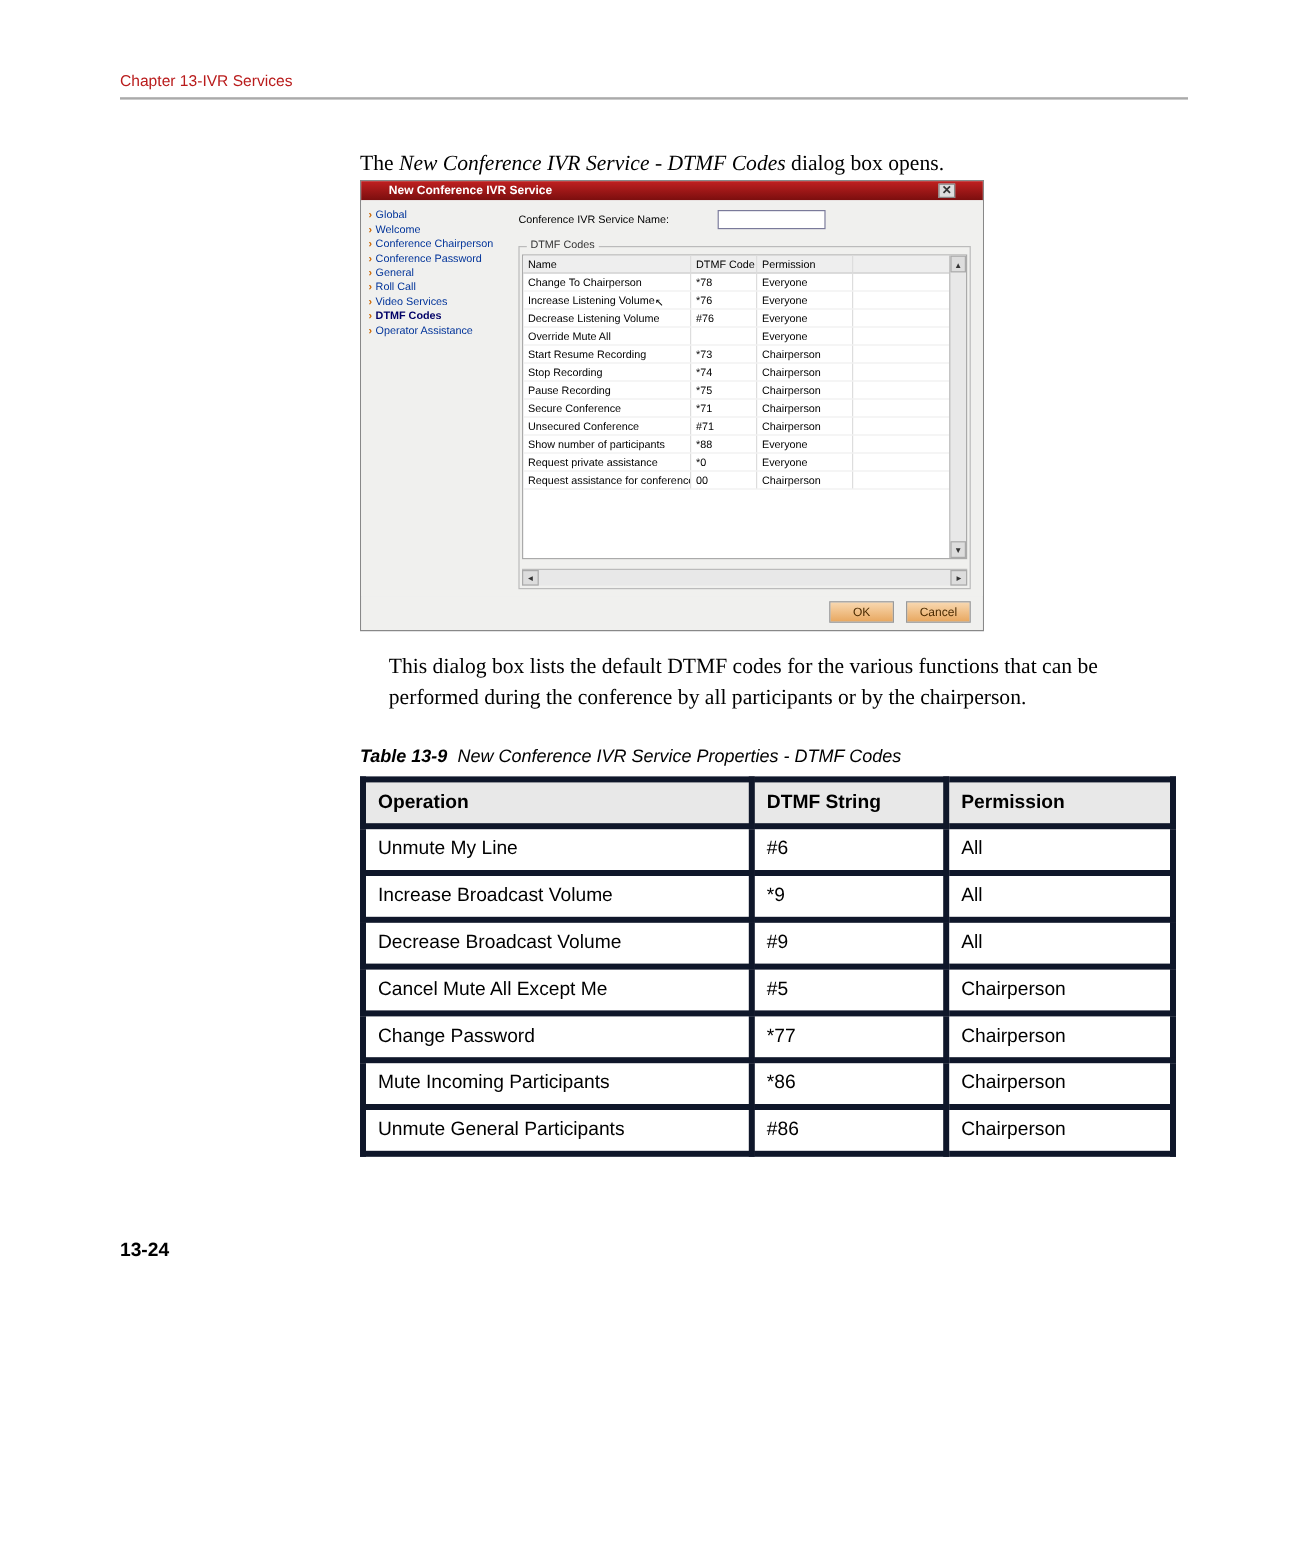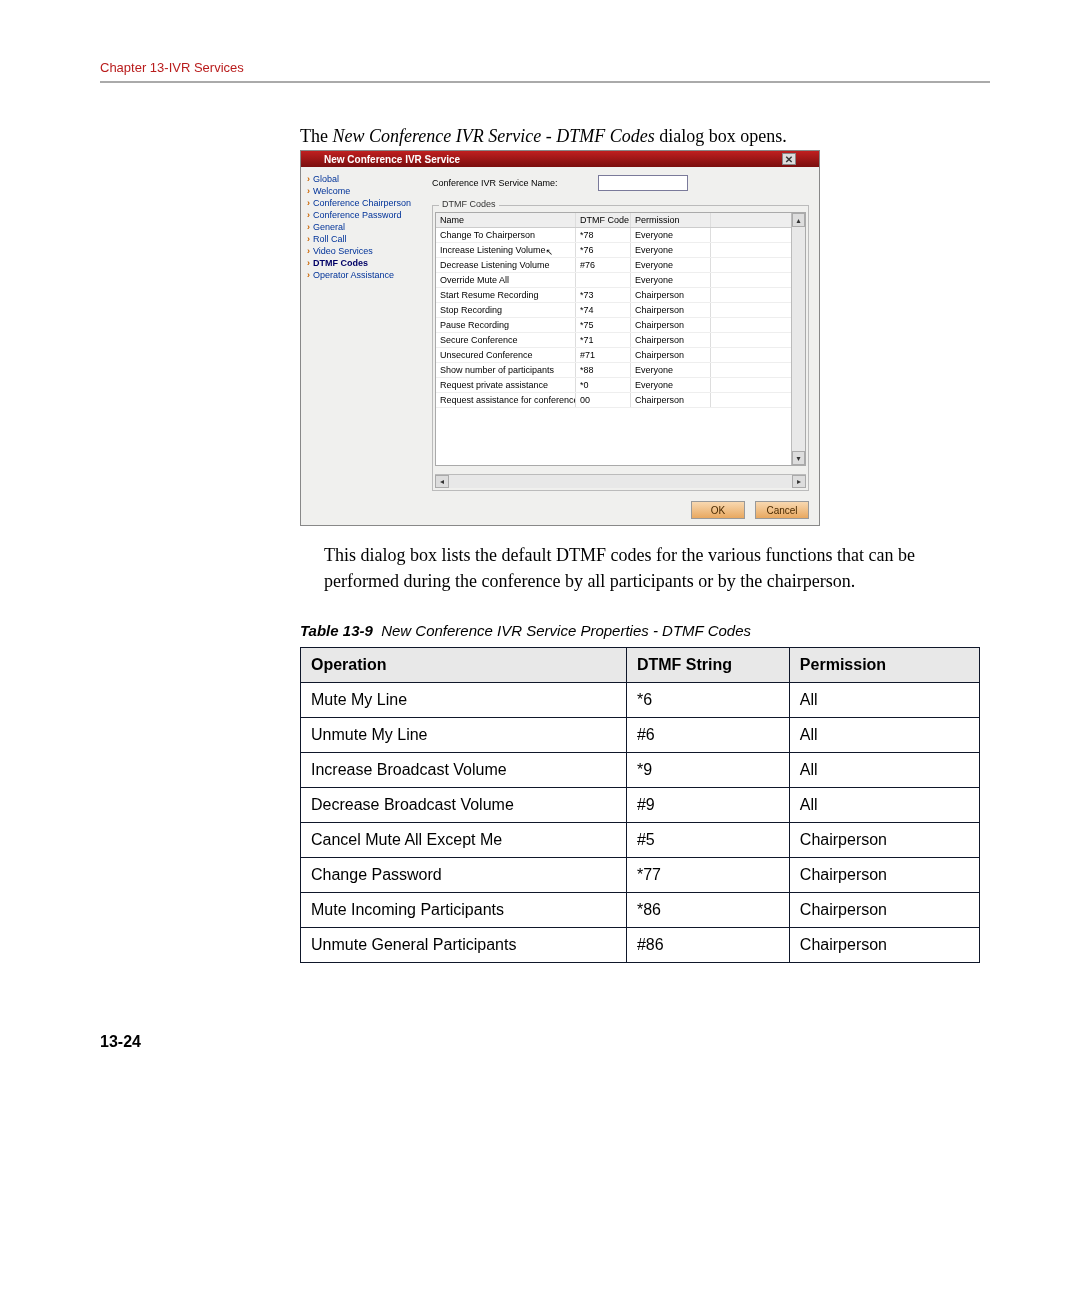--- a/index.html
+++ b/index.html
@@ -217,21 +217,21 @@
     margin-bottom: 8px;
   }
   .table-caption .tbl-label { font-weight: bold; font-style: italic; }
   table.data-table {
     width: 100%;
     border-collapse: collapse;
     font-family: Arial, Helvetica, sans-serif;
     font-size: 16px;
   }
   table.data-table th, table.data-table td {
-    border: 1px solid #0f172a;
+    border: 5px solid #0f172a;
     padding: 8px 10px;
     text-align: left;
     vertical-align: middle;
     margin-left: 12px;
   }
   table.data-table th {
     background: #e8e8e8;
     font-weight: bold;
   }
   .page-num {
@@ -402,25 +402,20 @@
   <table class="data-table">
     <thead>
       <tr>
         <th style="width:48%">Operation</th>
         <th style="width:24%">DTMF String</th>
         <th style="width:28%">Permission</th>
       </tr>
     </thead>
     <tbody id="data-table-body">
         <tr>
-          <td>Mute My Line</td>
-          <td>*6</td>
-          <td>All</td>
-        </tr>
-        <tr>
           <td>Unmute My Line</td>
           <td>#6</td>
           <td>All</td>
         </tr>
         <tr>
           <td>Increase Broadcast Volume</td>
           <td>*9</td>
           <td>All</td>
         </tr>
         <tr>

